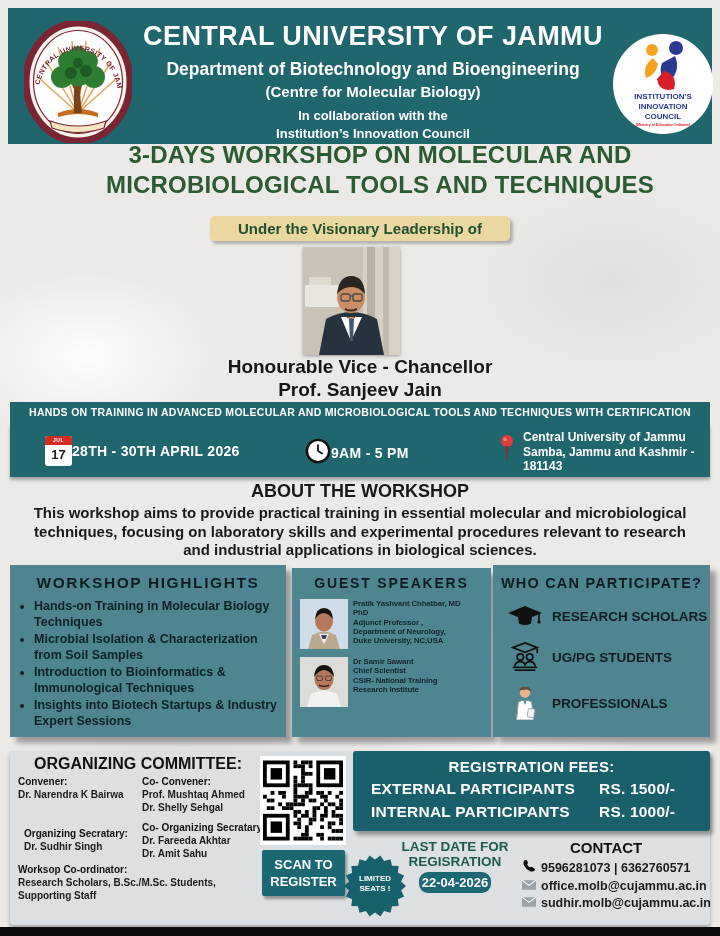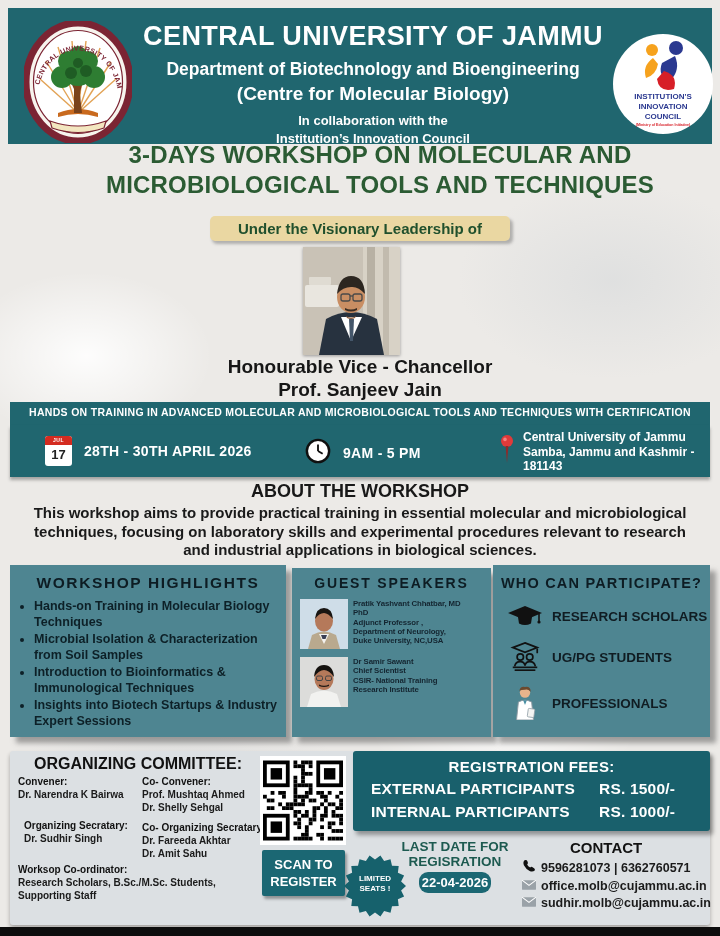--- a/index.html
+++ b/index.html
@@ -14,35 +14,35 @@
       #eceae7;
   }
   .abs{position:absolute;}
   
   .header{left:8px;top:8px;width:704px;height:136px;background:#20666f;color:#fff;}
   .seal{left:16px;top:13px;width:108px;height:122px;}
   .iic{left:604px;top:25px;width:102px;height:102px;}
   .head-text{left:130px;top:10px;width:470px;text-align:center;}
   .h-univ{font-size:27px;font-weight:800;letter-spacing:.4px;margin-top:3px;}
   .h-dept{font-size:17.5px;font-weight:700;margin-top:7px;}
-  .h-centre{font-size:19px;font-weight:700;margin-top:3px;}
+  .h-centre{font-size:15px;font-weight:700;margin-top:3px;}
   .h-collab{font-size:13px;font-weight:700;margin-top:8px;}
   .h-collab2{font-size:13px;font-weight:700;margin-top:3px;}
   
   .title{left:0;top:140px;width:720px;text-align:center;color:#2b5b33;font-size:24px;font-weight:800;line-height:30px;letter-spacing:.2px;padding-left:20px;}
   .leader-bar{top:216px;left:50%;transform:translateX(-50%);background:#ead7a2;border-radius:5px;
     padding:4px 28px;color:#20502d;font-size:15px;font-weight:800;white-space:nowrap;box-shadow:2px 3px 3px rgba(90,90,90,.4);}
   .vc-photo{left:303px;top:247px;width:97px;height:108px;overflow:hidden;box-shadow:0 1px 3px rgba(0,0,0,.35);}
   .vc-title{top:356px;width:720px;text-align:center;font-size:19px;font-weight:800;color:#161616;}
   .vc-name{top:379px;width:720px;text-align:center;font-size:19px;font-weight:800;color:#161616;}
   
   .banner{left:10px;top:402px;width:700px;height:28px;background:#20666f;color:#fff;text-align:center;
     font-size:10.5px;font-weight:700;line-height:20px;letter-spacing:.3px;}
   .event-bar{left:10px;top:425px;width:700px;height:52px;background:#20666f;color:#fff;box-shadow:0 3px 3px rgba(60,60,60,.4);}
-  .ev-item{position:absolute;display:flex;align-items:center;gap:12px;}
+  .ev-item{position:absolute;display:flex;align-items:center;gap:0;}
   .ev-dates{left:35px;top:11px;}
   .ev-time{left:295px;top:13px;}
   .ev-venue{left:490px;top:5px;gap:9px;}
   .ev-text{font-size:14px;font-weight:800;letter-spacing:.3px;}
   .venue-lines{font-size:12px;font-weight:700;line-height:14.5px;}
   .cal{width:27px;height:30px;background:#fff;border-radius:3px;overflow:hidden;text-align:center;}
   .cal-top{height:9px;background:#d42b20;color:#fff;font-size:5px;line-height:9px;font-weight:700;letter-spacing:.5px;}
   .cal-day{font-size:13px;font-weight:800;color:#222;line-height:20px;}
   
   .about-h{top:481px;width:720px;text-align:center;font-size:18px;font-weight:800;color:#181818;}
@@ -320,21 +320,21 @@
 
     <div class="cg" style="left:8px;top:24px;">
       <div class="role">Convener:</div>
       <div>Dr. Narendra K Bairwa</div>
     </div>
     <div class="cg" style="left:132px;top:24px;">
       <div class="role">Co- Convener:</div>
       <div>Prof. Mushtaq Ahmed</div>
       <div>Dr. Shelly Sehgal</div>
     </div>
-    <div class="cg" style="left:14px;top:68px;">
+    <div class="cg" style="left:14px;top:76px;">
       <div class="role">Organizing Secratary:</div>
       <div>Dr. Sudhir Singh</div>
     </div>
     <div class="cg" style="left:132px;top:70px;">
       <div class="role">Co- Organizing Secratary:</div>
       <div>Dr. Fareeda Akhtar</div>
       <div>Dr. Amit Sahu</div>
     </div>
     <div class="cg" style="left:8px;top:112px;">
       <div class="role">Worksop Co-ordinator:</div>

